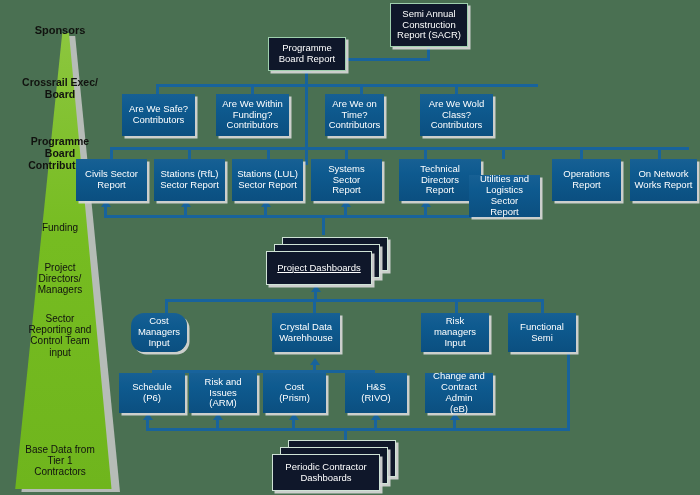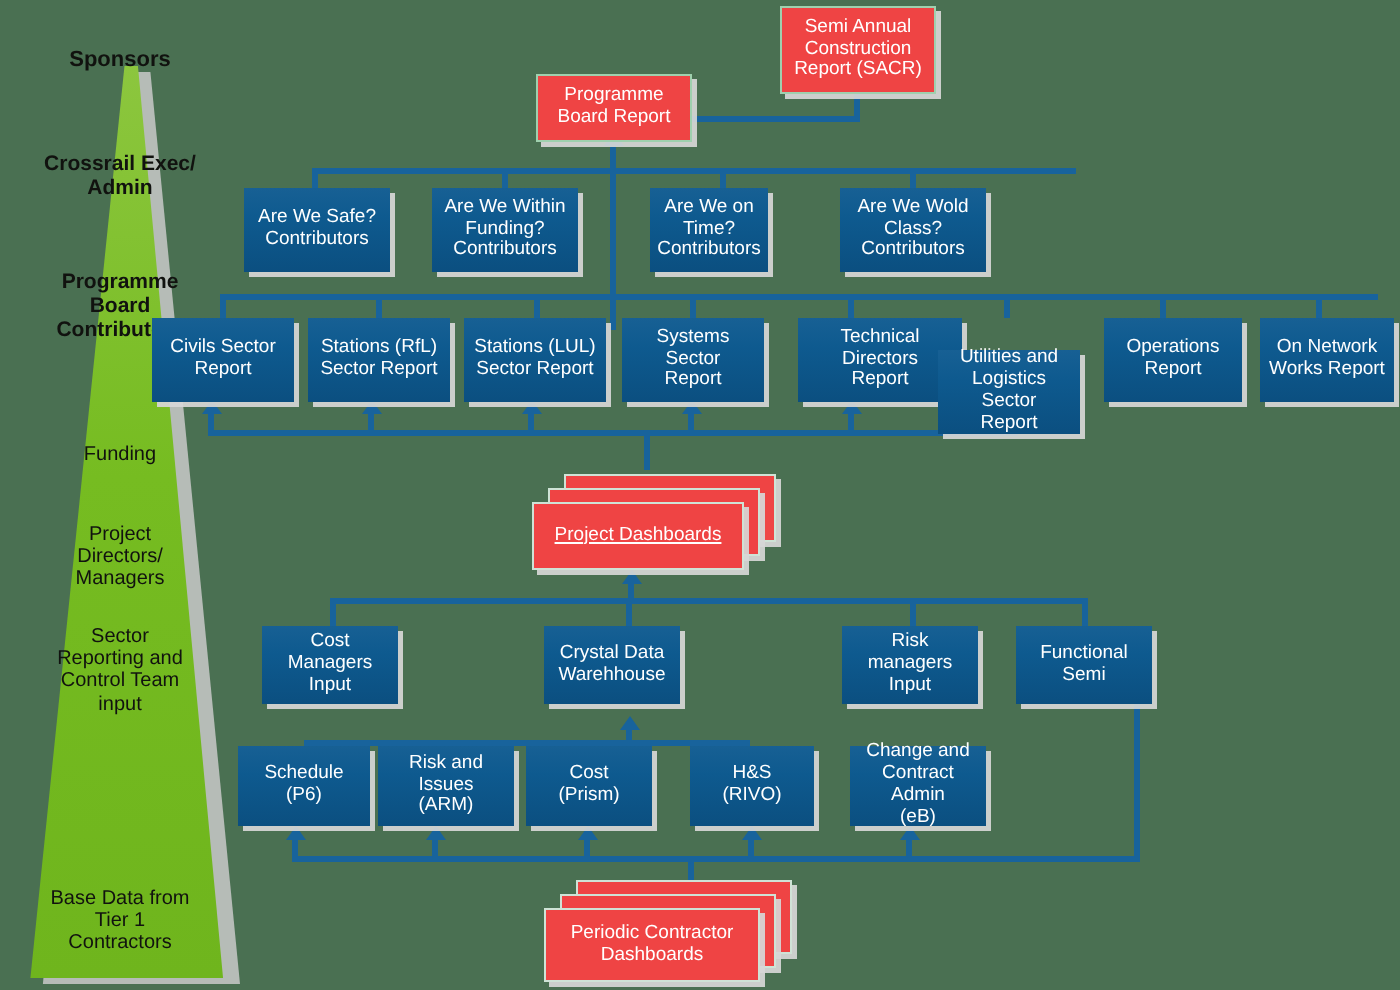--- a/index.html
+++ b/index.html
@@ -40,21 +40,21 @@
     box-sizing:border-box;
     display:flex;align-items:center;justify-content:center;
     text-align:center;
     color:#ffffff;
     line-height:1.14;
     white-space:pre-line;
     box-shadow:2.5px 2.5px 0 0 rgba(215,215,215,.92);
     padding:1px 3px;
   }
   .blue{background:linear-gradient(180deg,#176094 0%,#0e5a8f 35%,#0b4f80 100%);}
-  .green{background:#ef4444;border:1px solid #9fd0ae;}
+  .green{background:#0f172a;border:1px solid #9fd0ae;}
   .green.nb{border:1px solid #cfe3d6;}
 
   .stackwrap{position:absolute;}
   .stackwrap .box{position:absolute;}
 
   
   .ln{position:absolute;background:#18639c;}
   .arrow{
     position:absolute;
     width:0;height:0;
@@ -67,21 +67,21 @@
 </head>
 <body>
 
 <div id="stage">
 
   <div class="pyramid-shadow"></div>
   <div class="pyramid"></div>
 
   <div class="pyr-label" style="left:8px;top:24px;width:104px;font-size:11px;font-weight:bold;">Sponsors</div>
   <div class="pyr-label" style="left:2px;top:77px;width:116px;font-size:10.5px;font-weight:bold;">Crossrail Exec/
-Admin</div>
+Board</div>
   <div class="pyr-label" style="left:4px;top:136px;width:112px;font-size:10.5px;font-weight:bold;">Programme
 Board
 Contributors</div>
   <div class="pyr-label" style="left:10px;top:222px;width:100px;font-size:10px;">Funding</div>
   <div class="pyr-label" style="left:10px;top:262px;width:100px;font-size:10px;">Project
 Directors/
 Managers</div>
   <div class="pyr-label" style="left:6px;top:313px;width:108px;font-size:10px;">Sector
 Reporting and
 Control Team
@@ -200,21 +200,21 @@
 Report</div>
   <div class="box blue" style="left:630px;top:159px;width:67px;height:42px;font-size:9.5px;">On Network
 Works Report</div>
 
   <div class="stackwrap" style="left:266px;top:237px;width:124px;height:56px;">
     <div class="box green nb" style="left:16px;top:0px;width:106px;height:34px;"></div>
     <div class="box green nb" style="left:8px;top:7px;width:106px;height:34px;"></div>
     <div class="box green nb" style="left:0px;top:14px;width:106px;height:34px;font-size:9.5px;text-decoration:underline;">Project Dashboards</div>
   </div>
 
-  <div class="box blue" style="left:131px;top:313px;width:68px;height:39px;font-size:9.5px;">Cost Managers
+  <div class="box blue" style="left:131px;top:313px;width:56px;height:39px;font-size:9.5px;border-radius:13px;">Cost Managers
 Input</div>
   <div class="box blue" style="left:272px;top:313px;width:68px;height:39px;font-size:9.5px;">Crystal Data
 Warehhouse</div>
   <div class="box blue" style="left:421px;top:313px;width:68px;height:39px;font-size:9.5px;">Risk managers
 Input</div>
   <div class="box blue" style="left:508px;top:313px;width:68px;height:39px;font-size:9.5px;">Functional
 Semi</div>
 
   <div class="box blue" style="left:119px;top:373px;width:66px;height:40px;font-size:9.5px;">Schedule
 (P6)</div>

